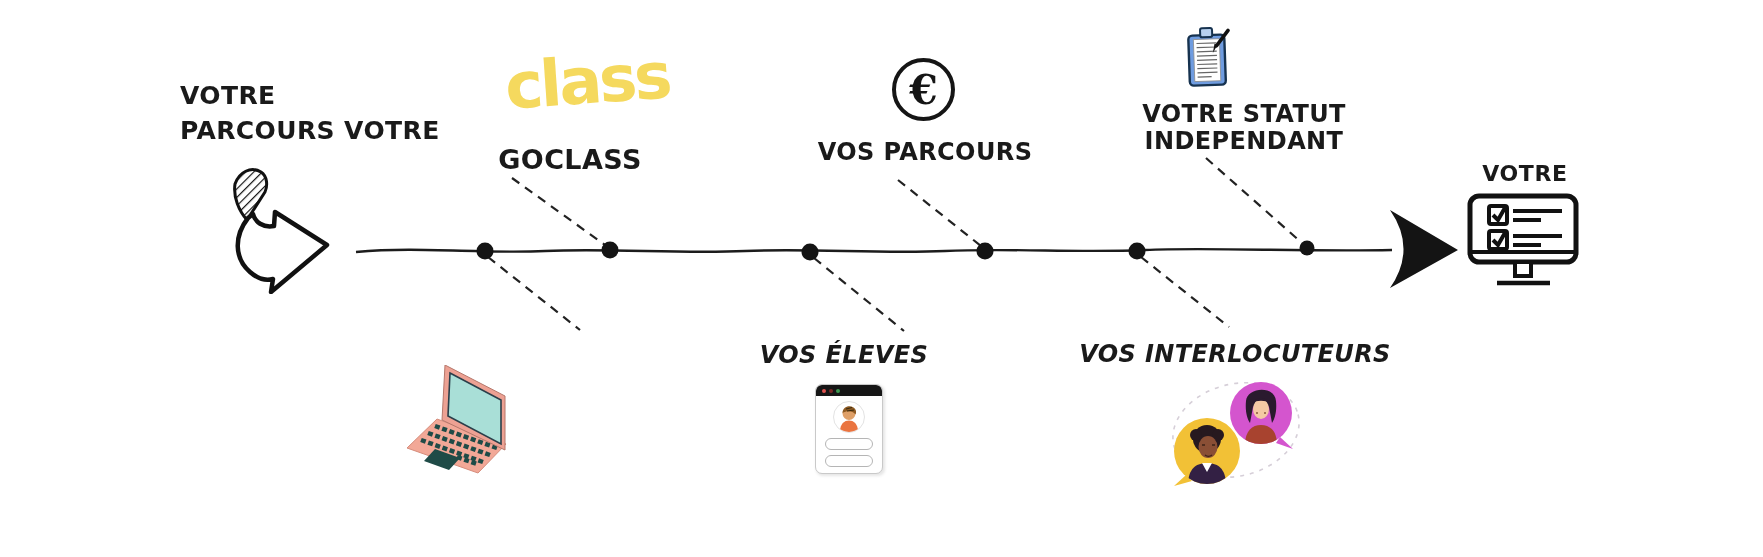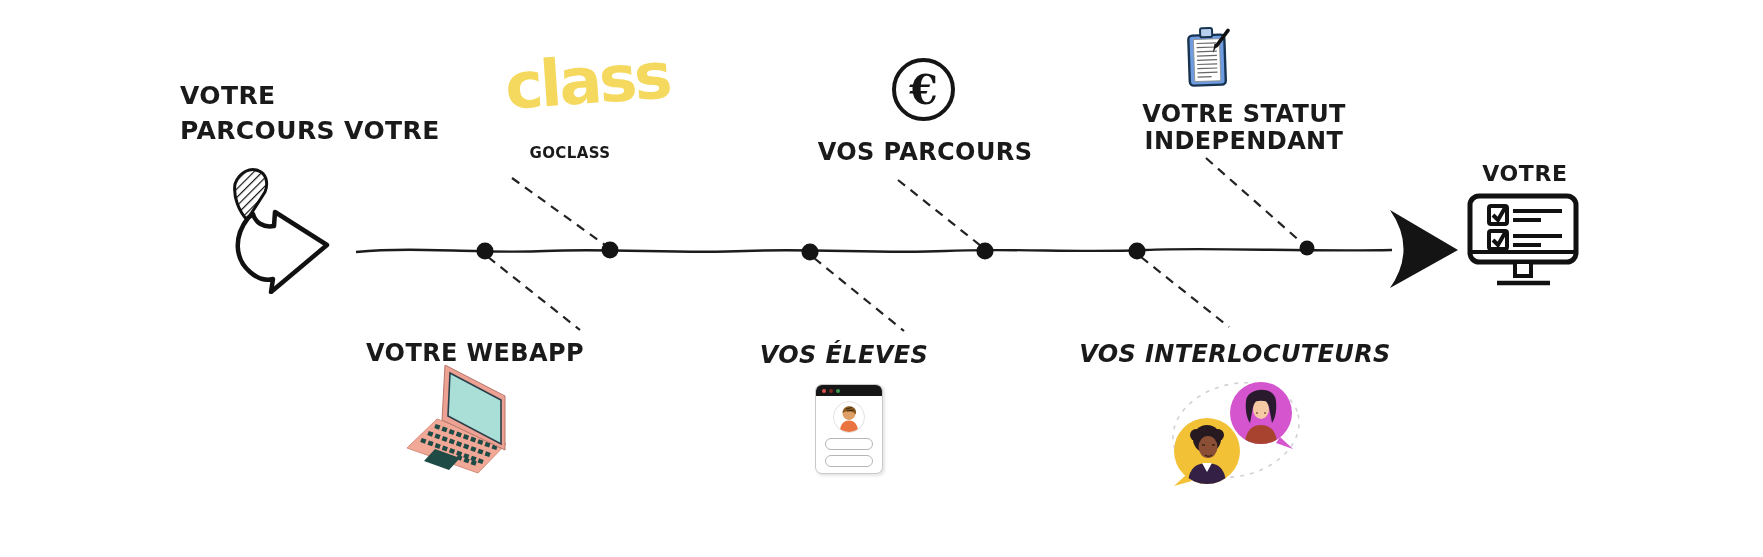--- a/index.html
+++ b/index.html
@@ -1,21 +1,21 @@
 <!DOCTYPE html>
 <html><head>
 <meta charset="utf-8">
 <style>
   html,body{margin:0;padding:0;background:#fff;}
   #canvas{position:relative;width:1763px;height:557px;background:#ffffff;overflow:hidden;
           font-family:"DejaVu Sans","Liberation Sans",sans-serif;color:#191919;}
   .abs{position:absolute;}
   .lbl{font-weight:700;letter-spacing:.4px;color:#1a1a1a;text-align:center;}
   .lbl-24{font-size:24px;line-height:27px;}
-  .lbl-23{font-size:15px;}
+  .lbl-23{font-size:27px;}
   .lbl-22{font-size:22px;letter-spacing:.6px;}
   .lbl-left{text-align:left;}
   .logo-class{font-size:64px;font-weight:800;color:#f5d95e;letter-spacing:-3px;
               transform:rotate(-4deg);text-align:center;line-height:64px;}
   
   .euro{width:55px;height:55px;border:4.5px solid #151515;border-radius:50%;
         display:flex;align-items:center;justify-content:center;
         font-family:"DejaVu Serif","Liberation Serif",serif;font-size:41px;font-weight:600;color:#151515;}
   
   .pcard{width:66px;height:88px;background:#fff;border:1.5px solid #c9c9c9;border-radius:7px;
@@ -65,21 +65,20 @@
         <line x1="0" y1="0" x2="0" y2="6" stroke="#111" stroke-width="2.4"></line>
       </pattern>
     </defs>
     <path d="M19,26 C23,14 35,8 45,14 C51,18 52,27 49,34 L31,62 C23,53 17,39 19,26 Z" fill="url(#hatch)" stroke="#111" stroke-width="3" stroke-linejoin="round"></path>
     <path d="M32,60 C18,78 18,100 34,114 C42,121 50,123 57,121 L55,134 L111,87 L59,54 L58,68 C47,70 39,64 37,56 Z" fill="#fff" stroke="#111" stroke-width="4.5" stroke-linejoin="round"></path>
   </svg>
 
   <div class="abs logo-class" style="left:505px;top:50px;width:140px;">class</div>
   <div class="abs lbl lbl-23" style="left:495px;top:144px;width:150px;">GOCLASS</div>
 
-  <div class="abs lbl lbl-24" style="left:353px;top:340px;width:244px;">VOTRE WEBAPP</div>
   <svg class="abs" style="left:405px;top:365px;" width="165" height="115" viewBox="0 0 165 115">
 
     <polygon points="32,54 101,79 73,108 2,83" fill="#f2a897" stroke="#d68d7c" stroke-width="1"></polygon>
 
     <g stroke="#1f4b47" stroke-width="4.5" stroke-dasharray="5 2.6">
       <line x1="30" y1="61" x2="92" y2="83"></line>
       <line x1="23" y1="68" x2="85" y2="90"></line>
       <line x1="16" y1="75" x2="78" y2="97"></line>
       <line x1="52" y1="92" x2="72" y2="99"></line>
     </g>

